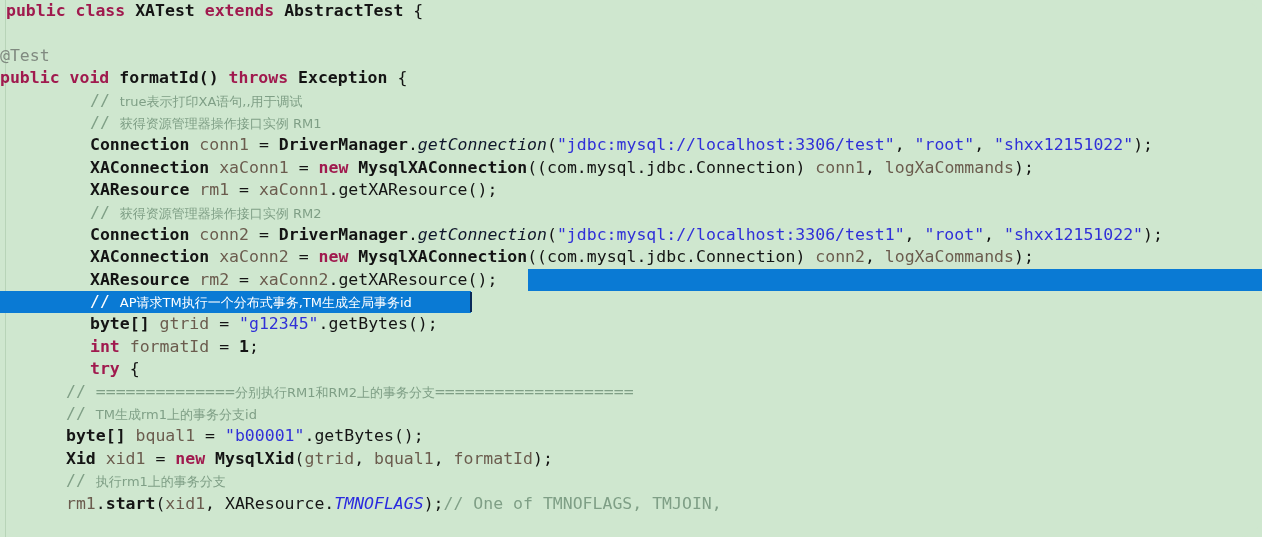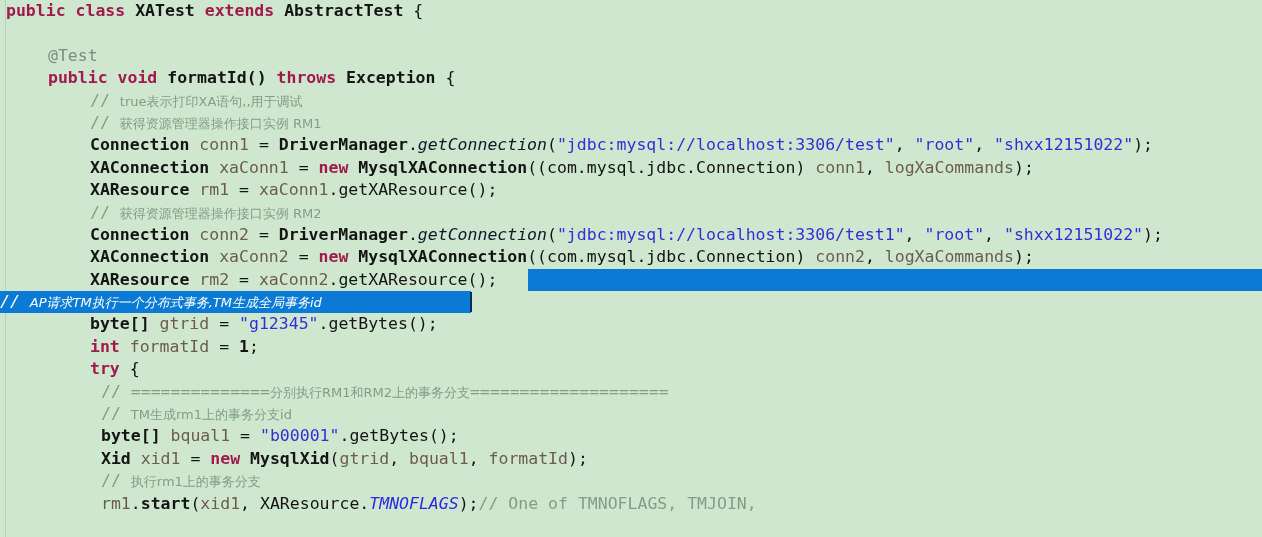--- a/index.html
+++ b/index.html
@@ -40,23 +40,23 @@
   }
   .line {
     position: relative;
     height: 22.4px;
     line-height: 22.4px;
     white-space: pre;
     font-size: 16.5px;
     letter-spacing: 0px;
     color: #1a1a1a;
   }
-  .ind1 { padding-left: 48px; }
+  .ind1 { }
   .ind2 { padding-left: 90px; }
-  .ind3 { padding-left: 101px; }
+  .ind3 { padding-left: 66px; }
   .ind0 { padding-left: 6px; }
 
   
   .kw   { color: #a01a4e; font-weight: bold; }
   .type { color: #141414; font-weight: bold; }
   .plain{ color: #141414; }
   .var  { color: #6b5c4e; }
   .mth  { color: #0f172a; font-style: italic; }
   .str  { color: #3030d8; }
   .cmt  { color: #7f9f86; }
@@ -121,21 +121,21 @@
     <div class="line ind2"><span class="type">XAResource</span><span> </span><span class="var">rm1</span><span class="plain"> = </span><span class="var">xaConn1</span><span class="plain">.</span><span class="plain">getXAResource</span><span class="plain">();</span></div>
 
     <div class="line ind2"><span class="cmt">// </span><span class="cmt cjk">获得资源管理器操作接口实例 RM2</span></div>
 
     <div class="line ind2"><span class="type">Connection</span><span> </span><span class="var">conn2</span><span class="plain"> = </span><span class="type">DriverManager</span><span class="plain">.</span><span class="mth">getConnection</span><span class="plain">(</span><span class="str">"jdbc:mysql://localhost:3306/test1"</span><span class="plain">, </span><span class="str">"root"</span><span class="plain">, </span><span class="str">"shxx12151022"</span><span class="plain">);</span></div>
 
     <div class="line ind2"><span class="type">XAConnection</span><span> </span><span class="var">xaConn2</span><span class="plain"> = </span><span class="kw">new</span><span> </span><span class="type">MysqlXAConnection</span><span class="plain">((</span><span class="plain">com.mysql.jdbc.Connection</span><span class="plain">) </span><span class="var">conn2</span><span class="plain">, </span><span class="var">logXaCommands</span><span class="plain">);</span></div>
 
     <div class="line ind2"><span class="sel-tail" style="left:528px; width:734px;"></span><span class="type">XAResource</span><span> </span><span class="var">rm2</span><span class="plain"> = </span><span class="var">xaConn2</span><span class="plain">.</span><span class="plain">getXAResource</span><span class="plain">();</span></div>
 
-    <div class="line" style="padding-left:0;"><span class="sel-line" style="width:471px;"></span><span class="sel-text" style="display:inline-block;font-style:italic;"><span class="cmt">// </span><span class="cmt cjk">AP请求TM执行一个分布式事务,TM生成全局事务id</span></span><span class="caret" style="left:470px;"></span></div>
+    <div class="line" style="padding-left:0;"><span class="sel-line" style="width:471px;"></span><span class="sel-text" style="padding-left:90px; display:inline-block;"><span class="cmt">// </span><span class="cmt cjk">AP请求TM执行一个分布式事务,TM生成全局事务id</span></span><span class="caret" style="left:470px;"></span></div>
 
     <div class="line ind2"><span class="type">byte[]</span><span> </span><span class="var">gtrid</span><span class="plain"> = </span><span class="str">"g12345"</span><span class="plain">.</span><span class="plain">getBytes</span><span class="plain">();</span></div>
 
     <div class="line ind2"><span class="kw">int</span><span> </span><span class="var">formatId</span><span class="plain"> = </span><span class="num">1</span><span class="plain">;</span></div>
 
     <div class="line ind2"><span class="kw">try</span><span class="plain"> {</span></div>
 
     <div class="line ind3"><span class="cmt">// </span><span class="cmt">==============</span><span class="cmt cjk">分别执行RM1和RM2上的事务分支</span><span class="cmt">====================</span></div>
 
     <div class="line ind3"><span class="cmt">// </span><span class="cmt cjk">TM生成rm1上的事务分支id</span></div>

